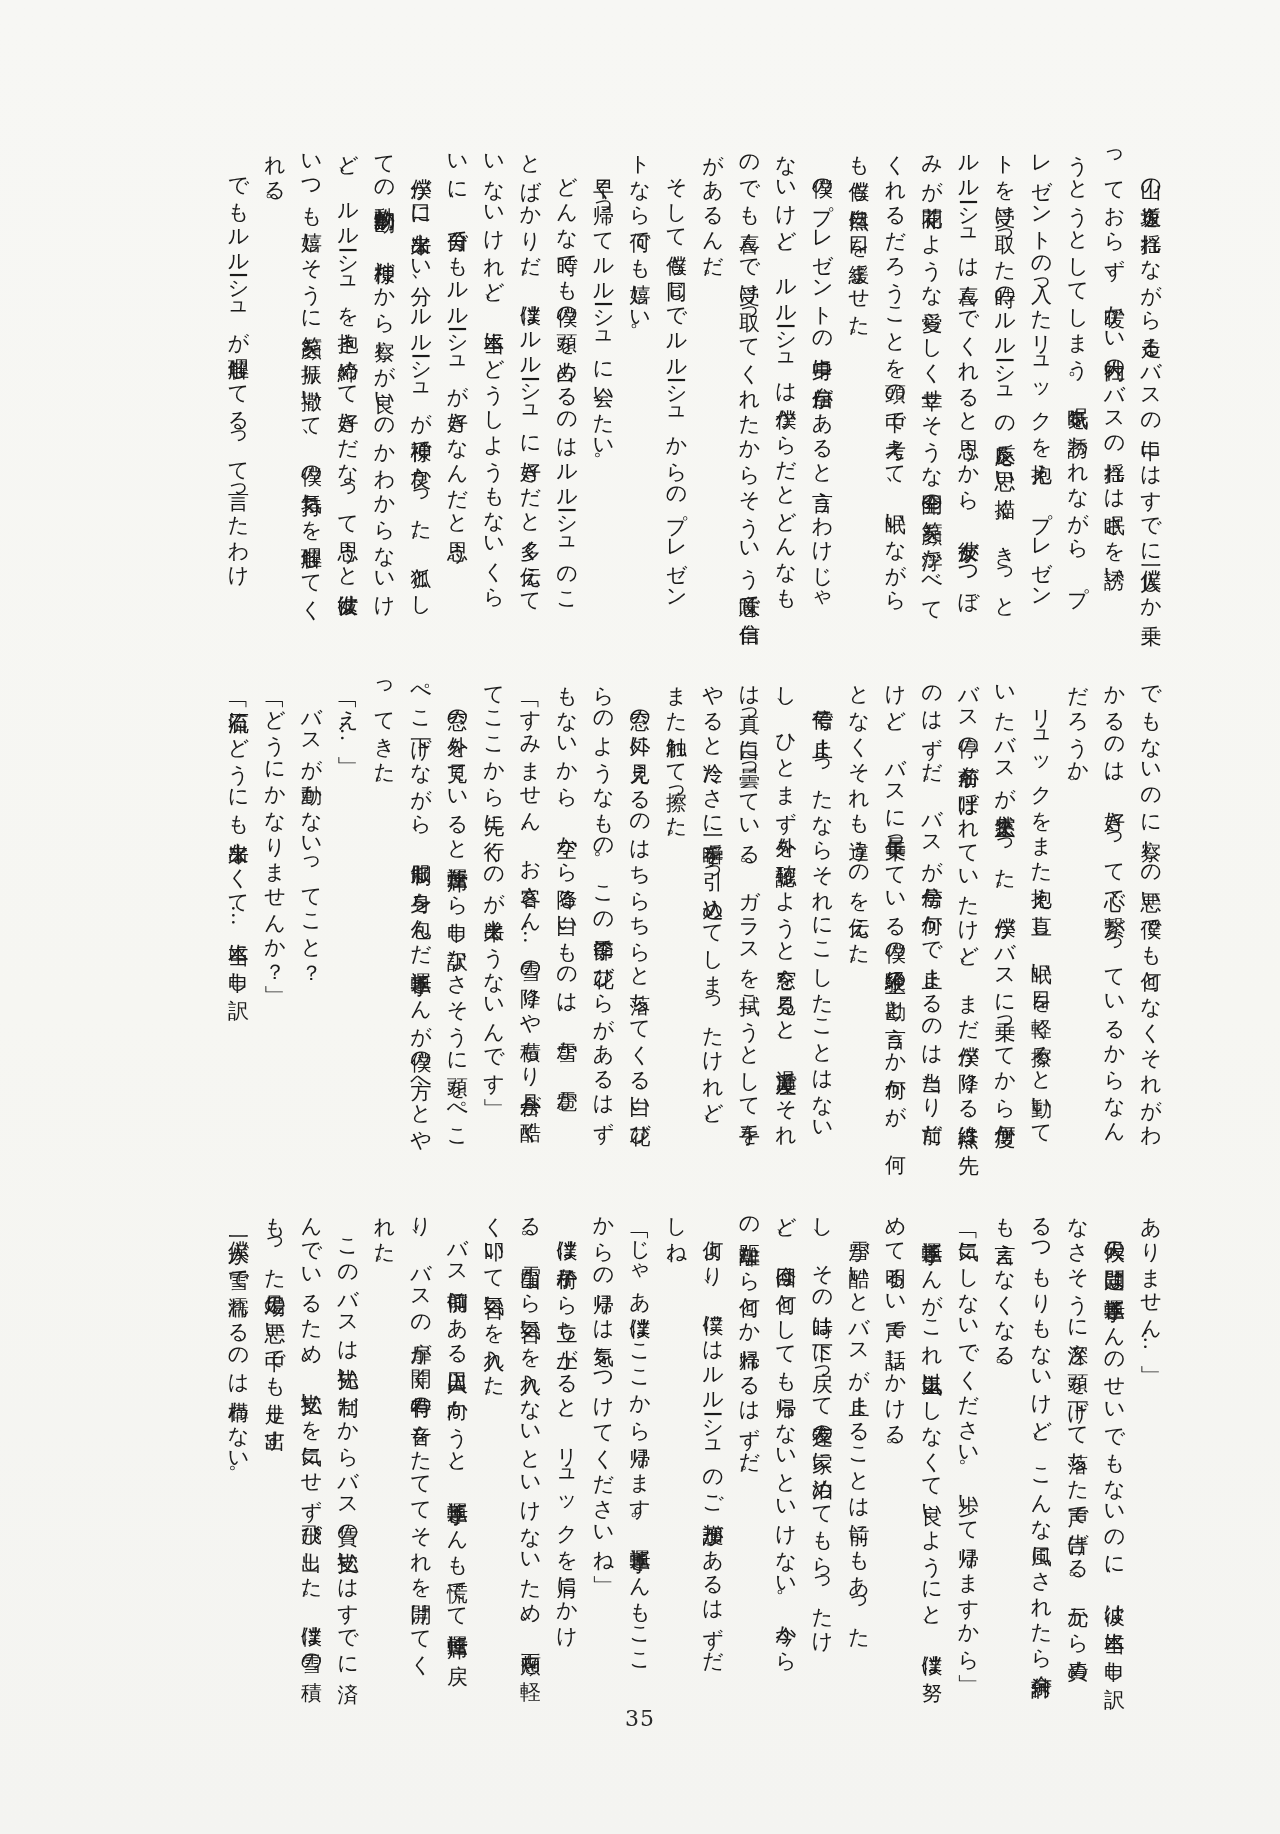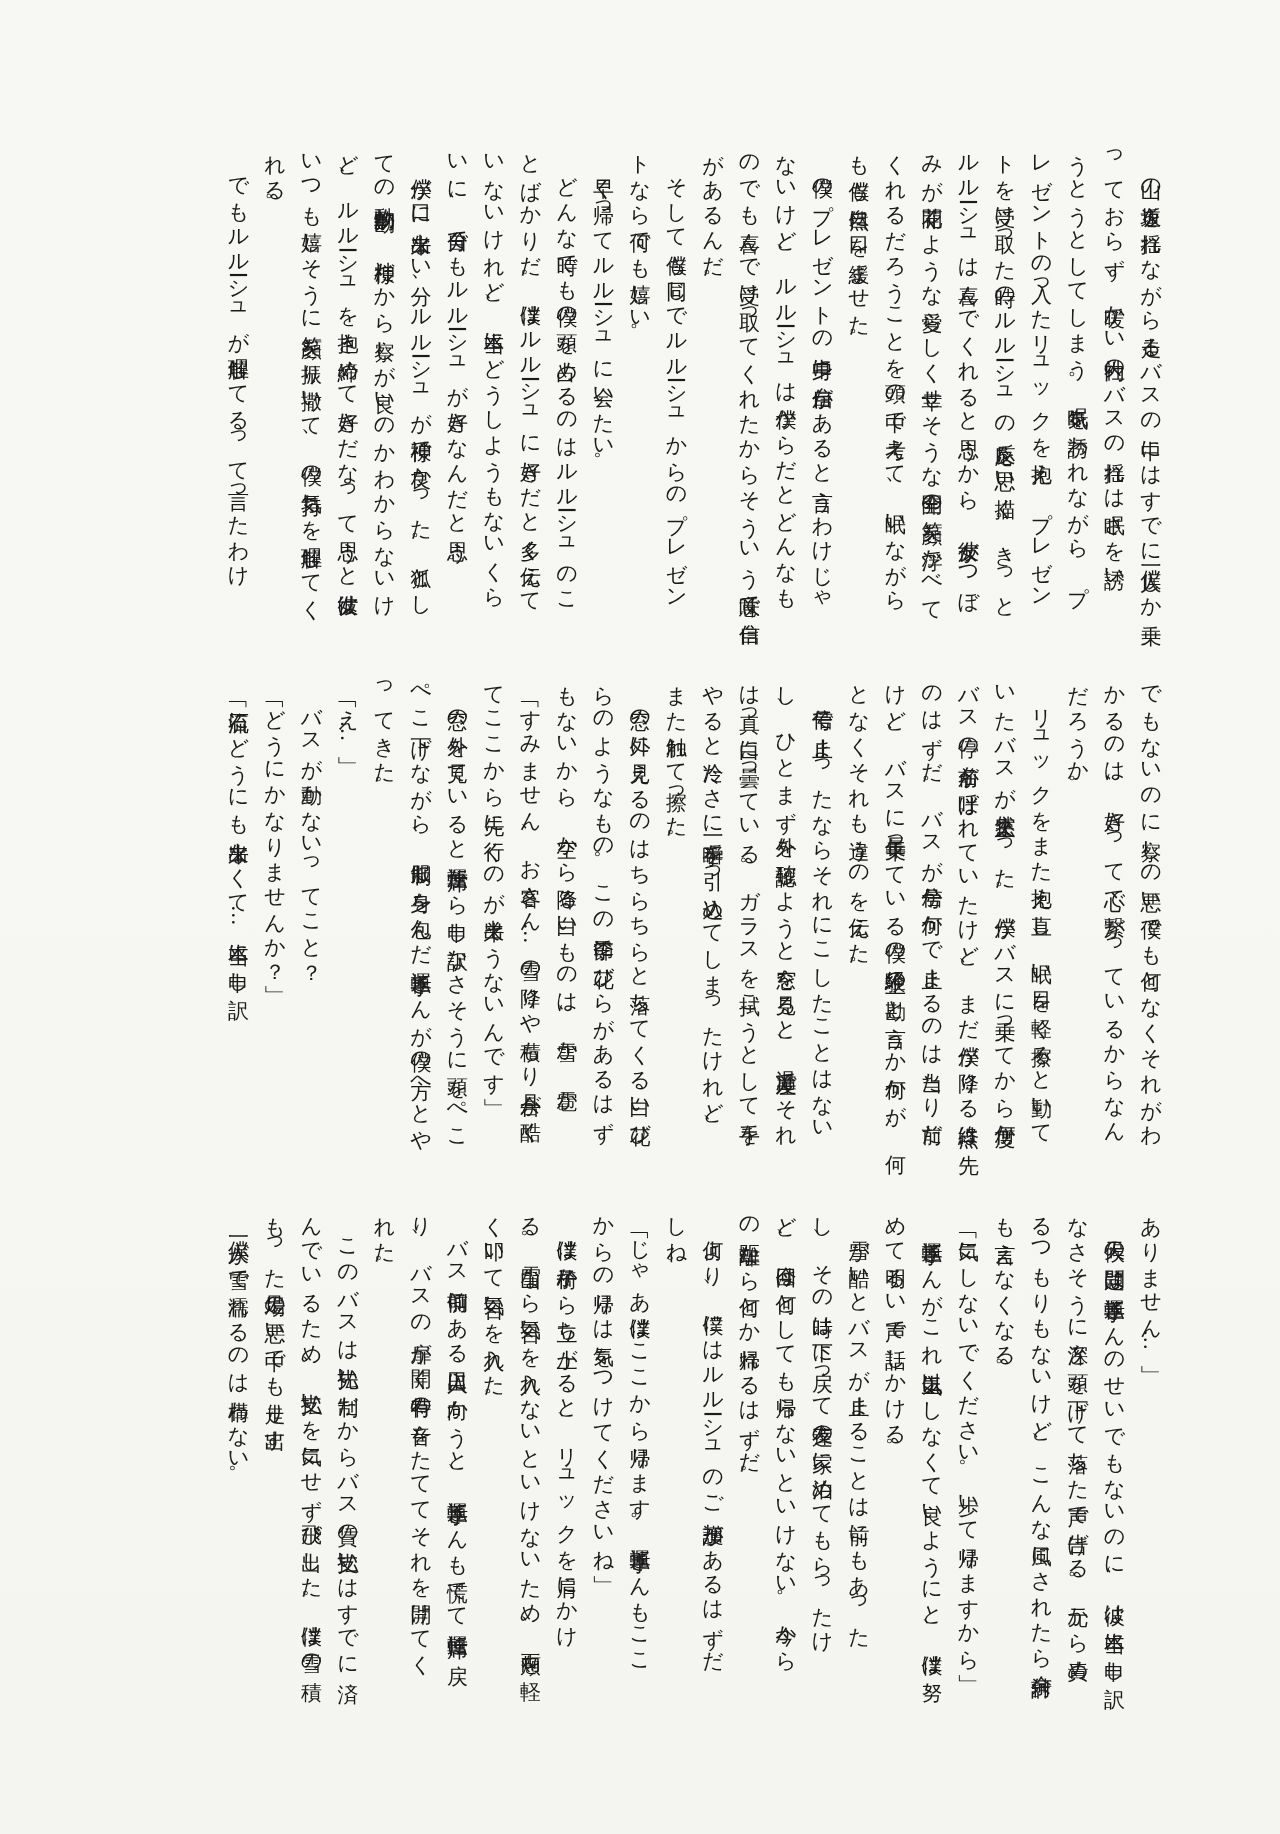--- a/index.html
+++ b/index.html
@@ -77,14 +77,15 @@
 　「気にしないでください。歩いて帰りますから」
 　運転手さんがこれ以上気にしなくて良いようにと、僕は努めて明るい声で話しかける。
 　雪が酷いとバスが止まることは前にもあったし、その時は下に戻って友達の家に泊めてもらったけど、今回は何としても帰らないといけない。今からの距離なら何とか帰れるはずだ。
 　何より、僕にはルルーシュのご加護があるはずだしね。
 　「じゃあ僕はここから帰ります。運転手さんもここからの帰りは気をつけてくださいね」
 　僕は椅子から立ち上がると、リュックを肩にかける。雪山なら気合いを入れないといけないため、両頬を軽く叩いて気合いを入れた。
 　バス前側にある出入口に向かうと、運転手さんも慌てて運転席に戻り、バスの扉が開く特有の音をたててそれを開けてくれた。
 　このバスは先払い制だからバス賃の支払いはすでに済んでいるため、支払いを気にせず飛び出した。僕は雪の積もった足場の悪い中でも走り出す。
 　僕一人が雪で濡れるのは構わない。</section>
 
+  <div class="page-number">35</div>
 
 </div>
 
 </body></html>

